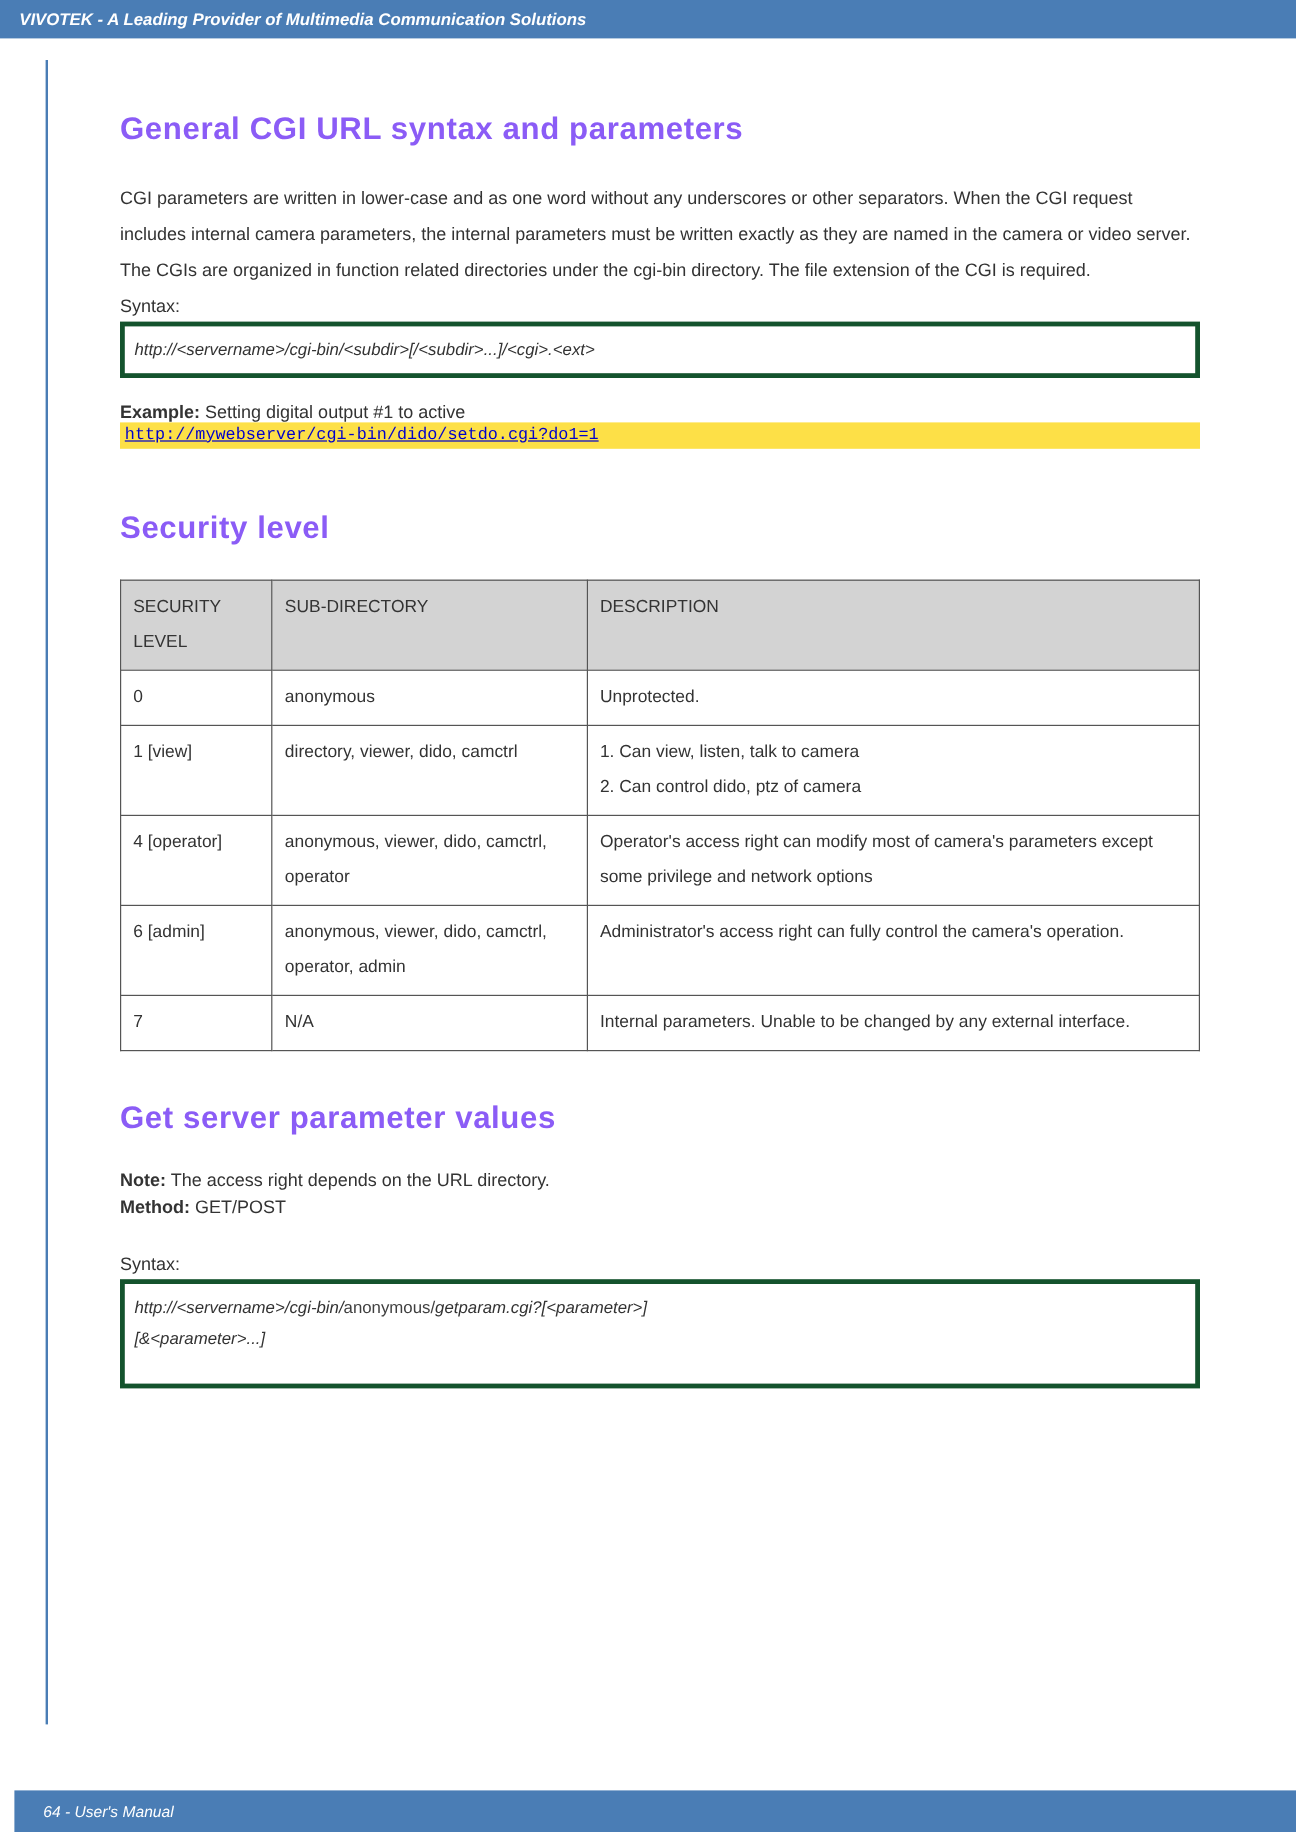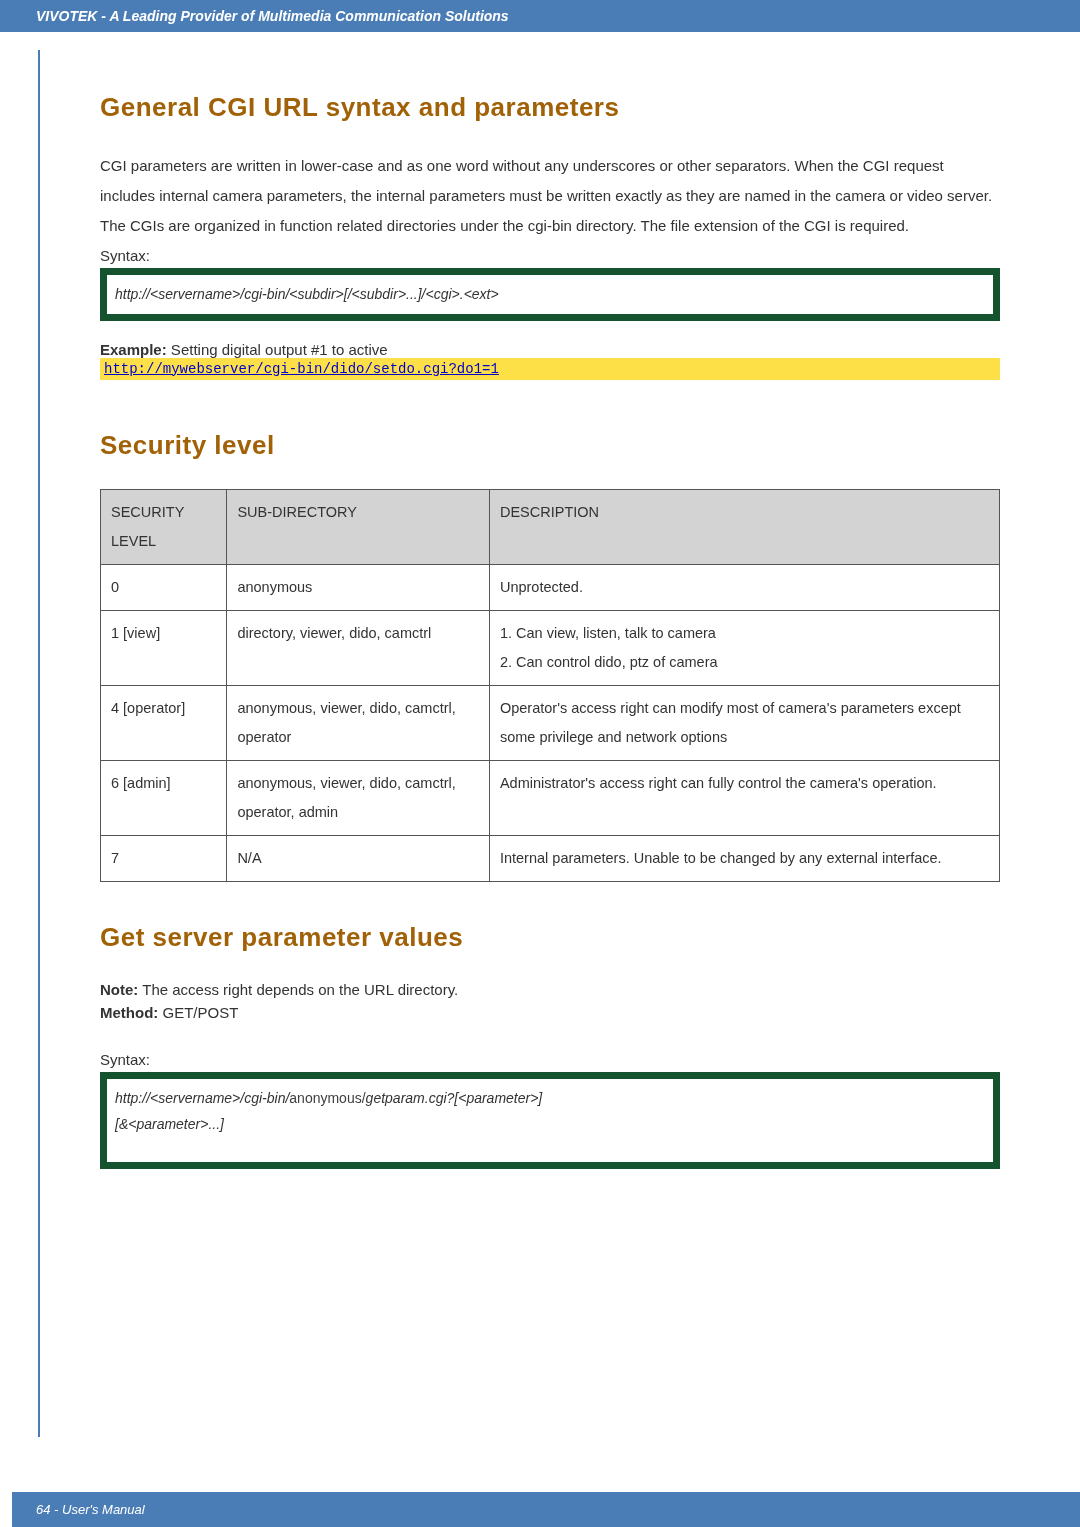--- a/index.html
+++ b/index.html
@@ -9,54 +9,54 @@
     width: 1080px;
     height: 1527px;
     position: relative;
   }
   .header-bar {
     background: #4a7db5;
     color: #fff;
     font-style: italic;
     font-weight: bold;
     font-size: 14px;
-    padding: 8px 36px;
+    padding: 8px 16px;
     width: 100%;
   }
   .side-rule {
     position: absolute;
     left: 38px;
     top: 50px;
     bottom: 90px;
     width: 2px;
     background: #4a7db5;
   }
   .content {
     padding: 60px 80px 0 100px;
     color: #333;
   }
   h2 {
     font-size: 26px;
     font-weight: bold;
     letter-spacing: 0.5px;
     margin-bottom: 28px;
-    color: #a16207;
+    color: #8b5cf6;
   }
   .para {
     font-size: 15px;
     line-height: 2.0;
     margin-bottom: 6px;
     color: #333;
   }
   .label-line {
     font-size: 15px;
     margin: 6px 0 4px 0;
   }
   .code-box {
-    border: 7px solid #14532d;
+    border: 4px solid #14532d;
     font-size: 14px;
     padding: 6px 8px;
     line-height: 1.9;
     margin-bottom: 20px;
     font-family: Arial, Helvetica, sans-serif;
   }
   .code-box .italic { font-style: italic; }
   .example-label {
     font-size: 15px;
     margin-top: 10px;

